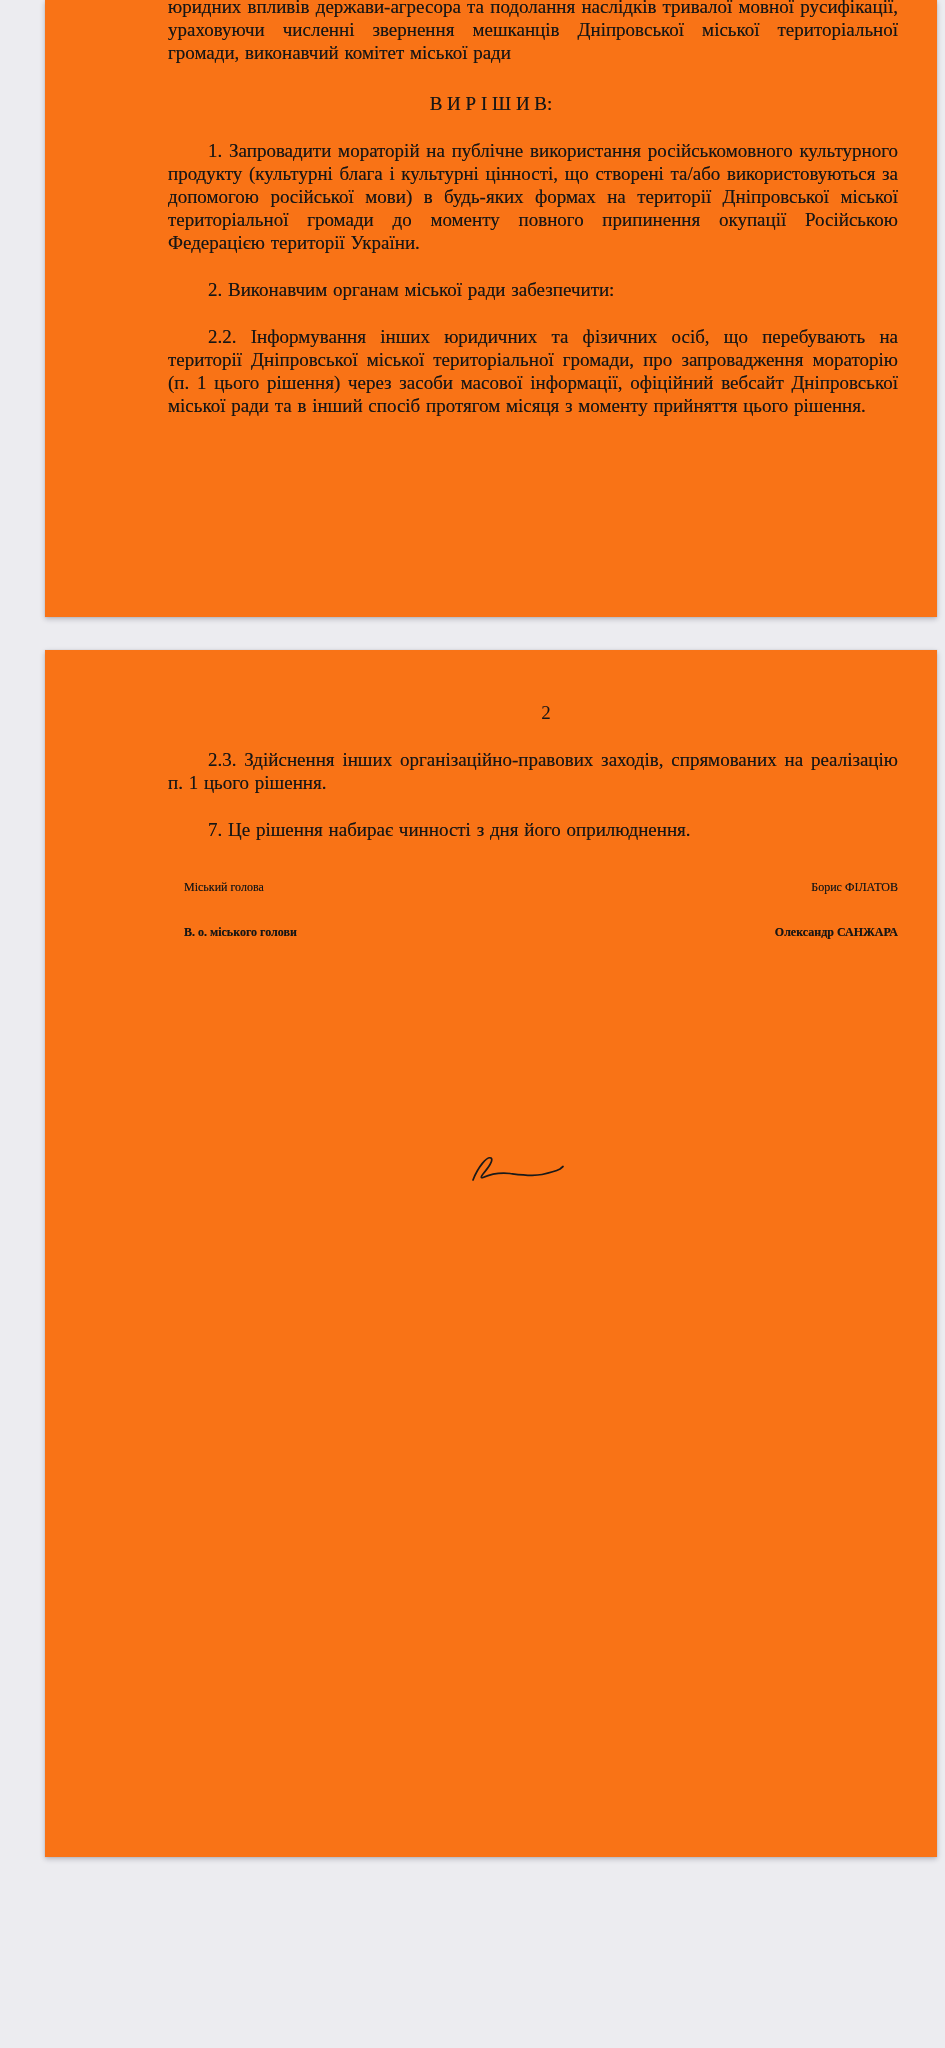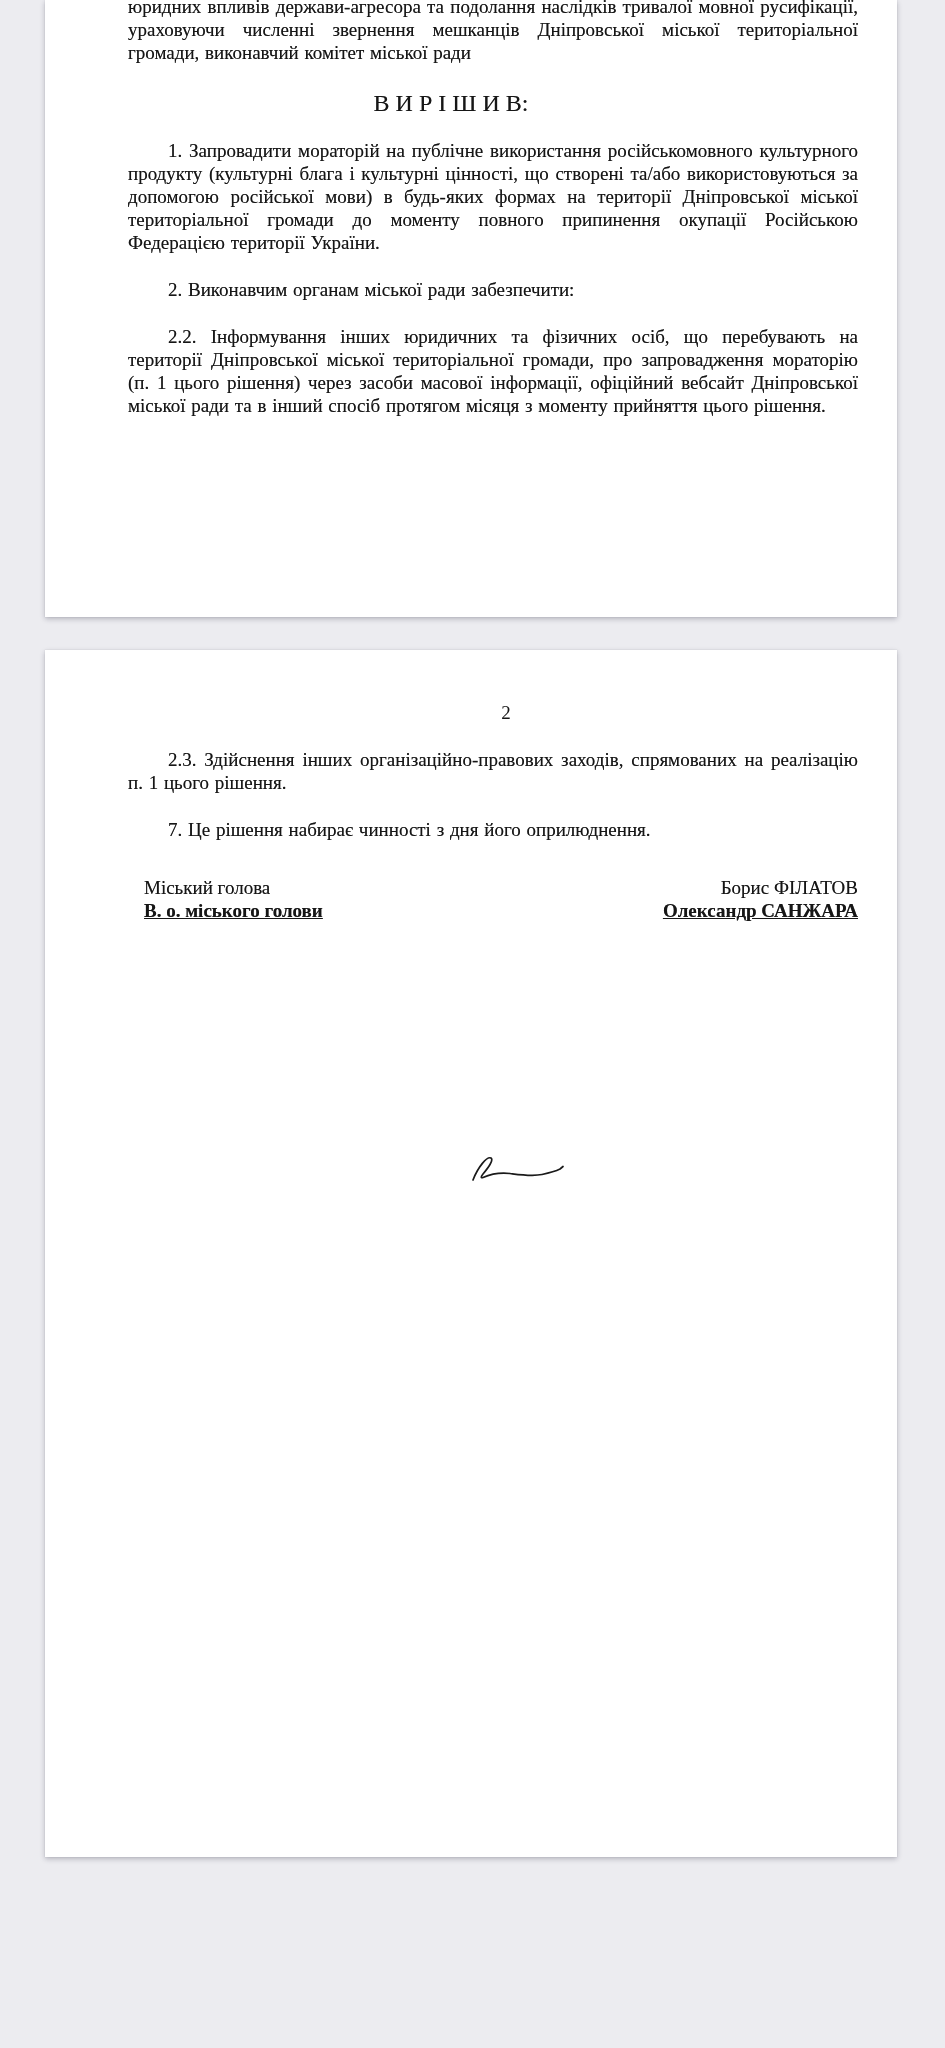--- a/index.html
+++ b/index.html
@@ -12,24 +12,25 @@
     position: relative;
     width: 945px;
     height: 2048px;
     background: #ececf0;
     overflow: hidden;
   }
   .page {
     position: absolute;
     left: 45px;
     width: 852px;
-    background: #ffffff;
+    background: #f97316;
     box-shadow: 0 2px 5px rgba(40,40,60,0.28), 0 0 1px rgba(40,40,60,0.18);
     overflow: hidden;
     color: #161616;
+    padding-left: 40px;
   }
   .page-1 { top: 0; height: 617px; }
   .page-2 { top: 650px; height: 1207px; }
   .page-inner {
     padding: 0 39px 0 83px; 
   }
   .page-1 .page-inner { margin-top: -5px; }
   p.body-par {
     margin: 24px 0 0 0;
     font-size: 19px;
@@ -41,44 +42,44 @@
   }
   p.opening {
     margin-top: 0;
     text-indent: 0;
   }
   .resolution-heading {
     width: fit-content;
     margin: 28px auto 8px;
     position: relative;
     left: -42px;
-    font-size: 24px;
+    font-size: 19px;
     line-height: 23px;
     text-shadow: 0 0 0.4px rgba(20,20,20,0.55);
   }
   .heading-gap { margin-top: 22px; }
   .page-number {
     width: fit-content;
     margin: 51px auto 0;
     position: relative;
     left: 13px;
     font-size: 19px;
     line-height: 23px;
   }
   .par-first-p2 { margin-top: 29px; }
   .sig-row {
     display: flex;
     justify-content: space-between;
     align-items: flex-end;
-    font-size: 19px;
+    font-size: 12px;
     line-height: 23px;
     text-shadow: 0 0 0.4px rgba(20,20,20,0.55);
   }
   .sig-row-1 { margin-top: 35px; }
-  .sig-row-2 { margin-top: 0; font-weight: bold; text-decoration: underline; }
+  .sig-row-2 { margin-top: 22px; font-weight: bold; }
   .sig-title { padding-left: 16px; }
   .signature-mark {
     position: absolute;
     left: 425px;
     top: 503px;
     width: 95px;
     height: 32px;
   }
   .signature-mark svg { display: block; width: 95px; height: 32px; }
 </style>

